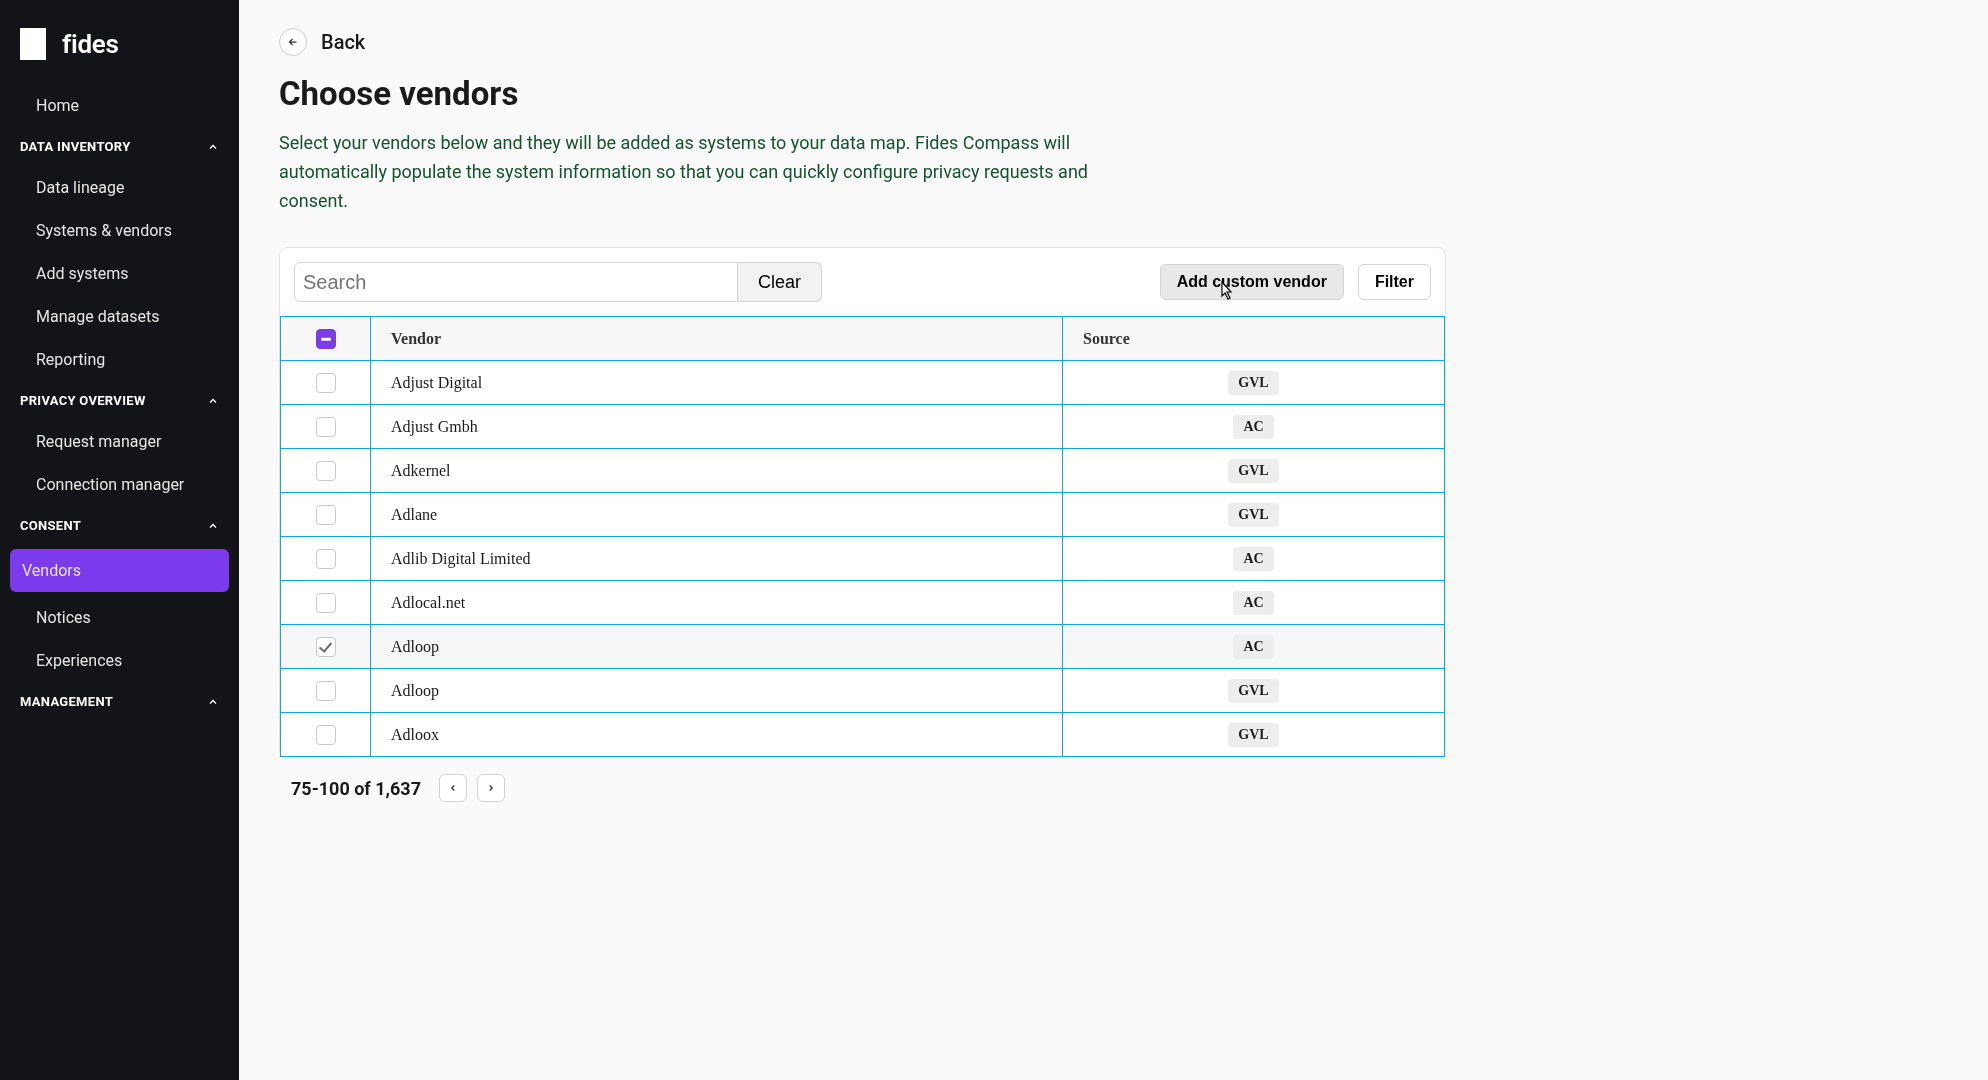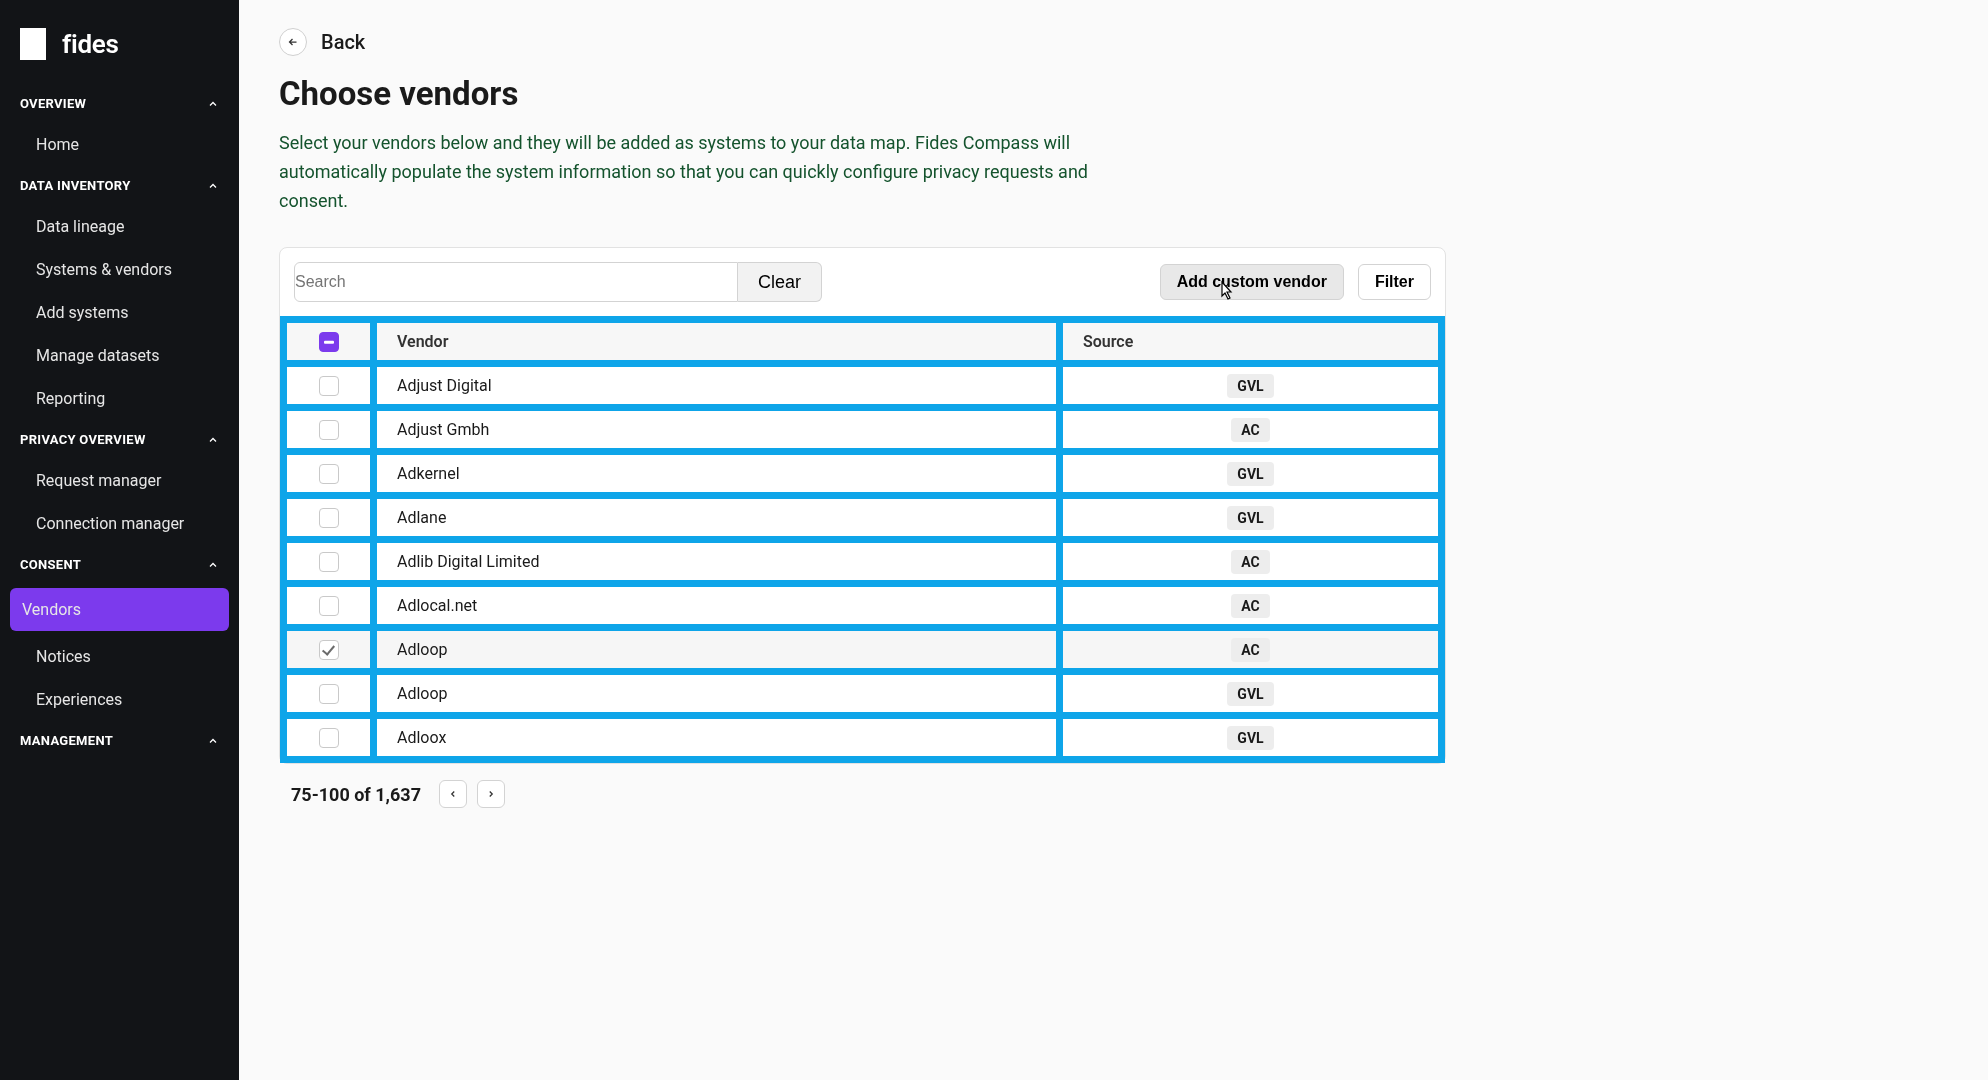--- a/index.html
+++ b/index.html
@@ -130,22 +130,22 @@
     }
     .search-wrap {
       display: flex;
       align-items: center;
     }
     .search-input {
       width: 444px;
       height: 40px;
       border: 1px solid #d3d3d3;
       border-radius: 6px 0 0 6px;
-      padding: 0 0;
-      font-size: 16px;
+      padding: 0 8px;
+      font-size: 20px;
       background: #fff;
     }
     .clear-btn {
       height: 40px;
       padding: 0 20px;
       border: 1px solid #d3d3d3;
       border-left: none;
       border-radius: 0 6px 6px 0;
       background: #f2f2f2;
       font-size: 18px;
@@ -160,23 +160,24 @@
       background: #fff;
       font-size: 16px;
       font-weight: 600;
       cursor: pointer;
     }
     .btn.hover { background: #e8e8e8; }
     
     
     table { width: 100%; border-collapse: collapse; }
     th, td {
-      border: 7px solid #0ea5e9;
+      border: 1px solid #0ea5e9;
       padding: 0;
       text-align: left;
+      font-family: Liberation Serif, serif;
     }
     th {
       background: #f7f7f7;
       font-size: 16px;
       font-weight: 600;
       color: #333;
       height: 44px;
     }
     td { height: 44px; font-size: 16px; }
     .col-check { width: 90px; text-align: center; }
@@ -257,26 +258,20 @@
   </style>
 </head>
 <body>
 
 <div class="sidebar">
   <div class="logo">
     <div class="logo-box"></div>
     <span class="logo-text">fides</span>
   </div>
   <div id="nav-sections">
-      <div class="nav-section-header">
-        <span>OVERVIEW</span>
-        <svg class="chevron" viewBox="0 0 24 24" fill="none" stroke="#fff" stroke-width="2.5">
-          <path d="M6 15l6-6 6 6"></path>
-        </svg>
-      </div>
       <div class="nav-item">Home</div>
       <div class="nav-section-header">
         <span>DATA INVENTORY</span>
         <svg class="chevron" viewBox="0 0 24 24" fill="none" stroke="#fff" stroke-width="2.5">
           <path d="M6 15l6-6 6 6"></path>
         </svg>
       </div>
       <div class="nav-item">Data lineage</div>
       <div class="nav-item">Systems &amp; vendors</div>
       <div class="nav-item">Add systems</div>

